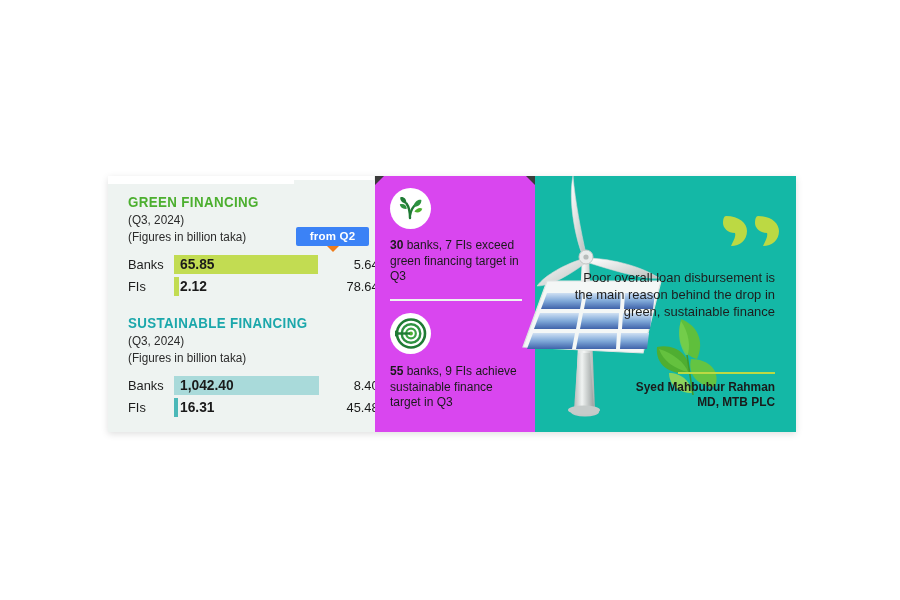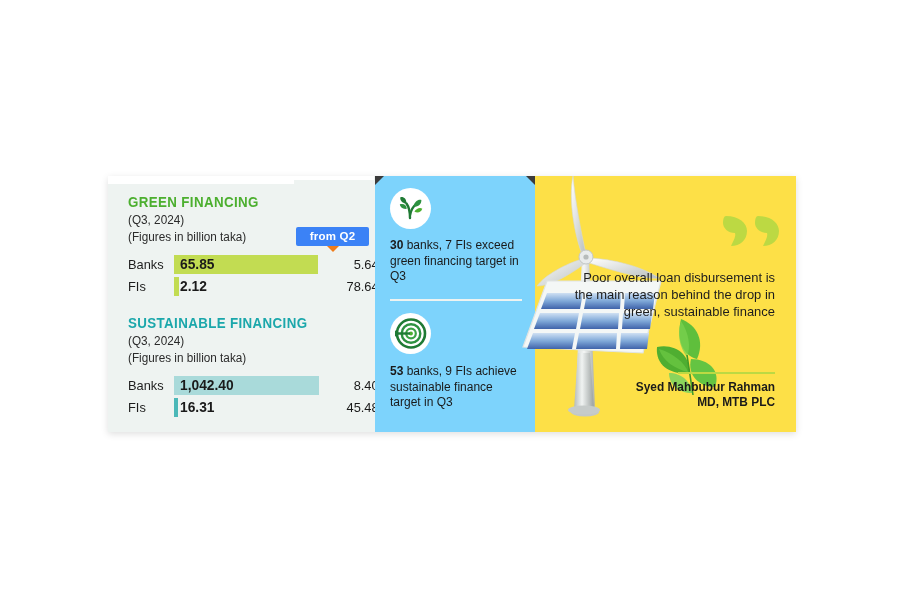--- a/index.html
+++ b/index.html
@@ -148,21 +148,21 @@
     border-left: 6px solid transparent;
     border-right: 6px solid transparent;
     border-top: 6px solid #ef7c1a;
   }
 
   
   .mid-panel {
     position: absolute;
     left: 267px; top: 0;
     width: 160px; height: 100%;
-    background: #7dd3fc;
+    background: #d946ef;
   }
   .fold {
     position: absolute;
     width: 0; height: 0;
     top: 0;
     border-top: 9px solid #3b3b3b;
   }
   .fold-l { left: 0;  border-right: 9px solid transparent; }
   .fold-r { right: 0; border-left: 9px solid transparent; }
 
@@ -195,21 +195,21 @@
     left: 15px; top: 123px;
     width: 132px; height: 2px;
     background: #eef3f1;
   }
 
   
   .right-panel {
     position: absolute;
     left: 427px; top: 0;
     width: 261px; height: 100%;
-    background: #fde047;
+    background: #14b8a6;
   }
 
   
   .turbine { position: absolute; left: 2px; top: -2px; }
   
   .solar { position: absolute; left: -40px; top: 95px; }
   
   .leaves { position: absolute; left: 100px; top: 135px; }
 
   .quote-mark {
@@ -339,21 +339,21 @@
           <circle cx="21" cy="20.5" r="14" fill="none" stroke="#1f7a34" stroke-width="2.6"></circle>
           <circle cx="21" cy="20.5" r="9.3" fill="none" stroke="#2d9140" stroke-width="2.4"></circle>
           <circle cx="21" cy="20.5" r="4.8" fill="none" stroke="#3da346" stroke-width="2.2"></circle>
           <circle cx="21" cy="20.5" r="1.9" fill="#4caf2f"></circle>
           <line x1="6" y1="20.5" x2="20" y2="20.5" stroke="#1f7a34" stroke-width="2.4"></line>
           <path d="M5 17.3 L9.4 20.5 L5 23.7 Z" fill="#1f7a34"></path>
         </svg>
       </div>
 
       <div class="mid-text mt-2">
-        <b>53</b><span> banks, 9 FIs achieve sustainable finance target in Q3</span>
+        <b>55</b><span> banks, 9 FIs achieve sustainable finance target in Q3</span>
       </div>
     </div>
 
     <div class="right-panel">
 
       <svg class="turbine" width="140" height="250" viewBox="0 0 140 250">
         <defs>
           <linearGradient id="twr" x1="0" y1="0" x2="1" y2="0">
             <stop offset="0" stop-color="#cfd3d2"></stop>
             <stop offset="0.45" stop-color="#f4f6f5"></stop>

